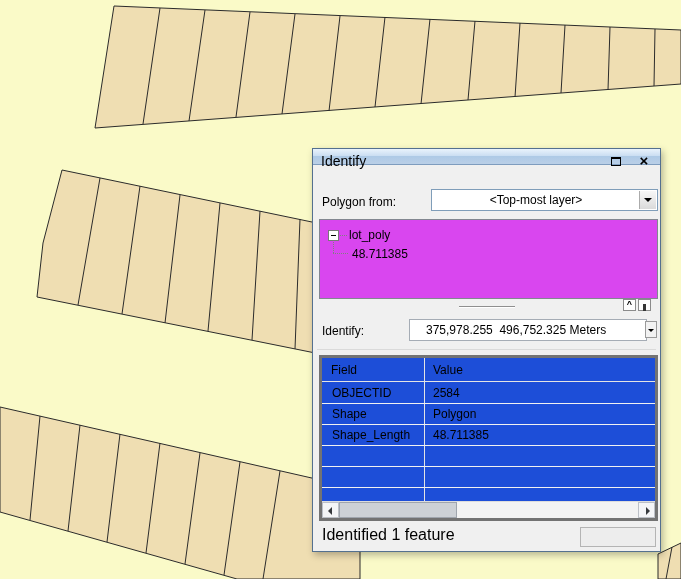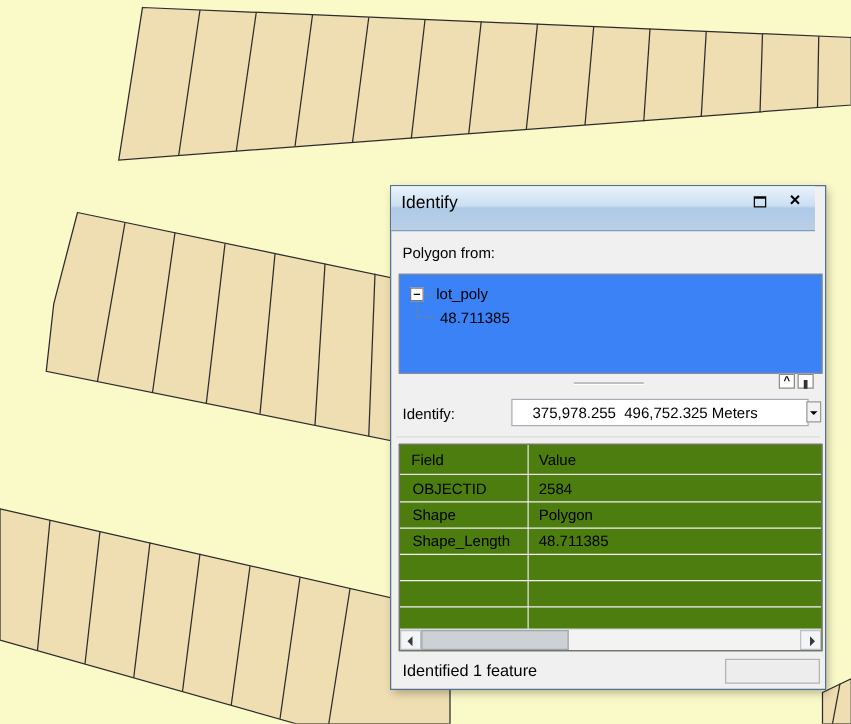--- a/index.html
+++ b/index.html
@@ -3,38 +3,38 @@
 <meta charset="utf-8">
 <style>
   *{box-sizing:border-box;margin:0;padding:0}
   html,body{width:681px;height:579px}
   body{font-family:"Liberation Sans",sans-serif;position:relative;overflow:hidden;background:#FAFAC8;color:#000}
   #map{position:absolute;left:0;top:0}
 
   
   #win{position:absolute;left:312px;top:148px;width:349px;height:404px;background:#F0F0F0;
        border:1px solid #54708F;box-shadow:2px 3px 7px rgba(0,0,0,.28);font-size:12px}
-  .titlebar{position:absolute;left:0;top:0;right:8px;height:36px;
+  .titlebar{position:absolute;left:0;top:0;right:0;height:16px;
        background:linear-gradient(180deg,#E9F3FC 0%,#CBDEF2 45%,#AECAE6 50%,#BACFE7 100%);
        border-bottom:1px solid #7E9CBE}
   .title{position:absolute;left:8px;top:0;line-height:25px;font-size:14px}
   .tb-btn{position:absolute;top:5px;width:16px;height:16px;text-align:center;cursor:pointer}
   .tb-btn.max{right:36px}
   .tb-btn.close{right:8px;font-size:15px;font-weight:bold;line-height:14px}
   .max-glyph{display:inline-block;width:10px;height:9px;border:1px solid #000;border-top-width:2px;margin-top:3px}
 
   .lbl-identify-from{position:absolute;left:9px;top:46px}
   .combo{position:absolute;left:118px;top:40px;width:227px;height:22px;background:#fff;border:1px solid #7F9DB9}
   .combo-text{display:block;text-align:center;line-height:20px;padding-right:17px}
   .combo-btn{position:absolute;top:1px;right:1px;bottom:1px;width:17px;
        background:linear-gradient(#F7F7F7,#DADADA);border-left:1px solid #ABABAB}
   .arr-down{position:absolute;left:50%;top:50%;margin:-2px 0 0 -4px;
        border:4px solid transparent;border-top:4px solid #000;border-bottom:none}
 
-  .tree{position:absolute;left:6px;top:70px;width:339px;height:80px;background:#3b82f6;border:1px solid #828790}
+  .tree{position:absolute;left:6px;top:70px;width:339px;height:80px;background:#d946ef;border:1px solid #828790}
   .expander{position:absolute;left:8px;top:10px;width:11px;height:11px;border:1px solid #787878;background:#fff}
   .expander::after{content:"";position:absolute;left:2px;top:4px;width:5px;height:1px;background:#000}
   .tree-hdot{position:absolute;left:20px;top:15px;width:7px;border-top:1px dotted #808080}
   .tree-root{position:absolute;left:29px;top:8px}
   .tree-vdot{position:absolute;left:13px;top:22px;height:11px;border-left:1px dotted #808080}
   .tree-hdot2{position:absolute;left:13px;top:33px;width:15px;border-top:1px dotted #808080}
   .tree-child{position:absolute;left:32px;top:27px}
 
   .splitter{position:absolute;left:0;top:152px;width:100%;height:12px;cursor:row-resize}
   .splitter-handle{position:absolute;left:50%;top:5px;width:56px;margin-left:-28px;
@@ -45,40 +45,40 @@
   .bar-icon{display:inline-block;width:3px;height:7px;background:#333;margin-top:2px}
 
   .lbl-location{position:absolute;left:9px;top:175px}
   .loc-input{position:absolute;left:96px;top:170px;width:238px;height:22px;background:#fff;
        border:1px solid #A5ACB5;line-height:20px;padding-left:16px;white-space:pre}
   .loc-btn{position:absolute;right:3px;top:172px;width:12px;height:17px;background:#F2F2F2;border:1px solid #9A9A9A;cursor:pointer}
   .loc-btn .arr-down{margin:-1px 0 0 -3px;border-width:3px}
 
   .sep{position:absolute;left:4px;right:4px;top:200px;border-top:1px solid #DADADA}
 
-  .table{position:absolute;left:6px;top:206px;width:339px;height:166px;background:#4d7c0f;
-       border:1px solid #737373;overflow:hidden}
+  .table{position:absolute;left:6px;top:206px;width:339px;height:166px;background:#1d4ed8;
+       border:3px solid #737373;overflow:hidden}
   .vgrid{position:absolute;left:102px;top:0;bottom:17px;width:1px;background:#E4E4E4}
   .thead{position:absolute;left:0;right:0;top:0;height:24px;border-bottom:1px solid #E4E4E4}
   .th-field{position:absolute;left:9px;top:5px}
   .th-value{position:absolute;left:111px;top:5px}
   .rows{position:absolute;left:0;right:0;top:25px;bottom:17px;overflow:hidden}
   .row{height:21px;border-bottom:1px solid #F1F1F1;position:relative}
   .cell-f{position:absolute;left:10px;top:3px}
   .cell-v{position:absolute;left:111px;top:3px}
 
   .hscroll{position:absolute;left:0;right:0;bottom:0;height:17px;background:#F3F3F3;border-top:1px solid #DDD}
   .sb-btn{position:absolute;top:0;width:17px;height:16px;background:#F4F5F7;border:1px solid #BCC0C7;cursor:pointer}
   .sb-left{left:0}.sb-right{right:0}
   .tri-l{position:absolute;left:5px;top:4px;border:4px solid transparent;border-right:4px solid #36393D;border-left:none}
   .tri-r{position:absolute;left:7px;top:4px;border:4px solid transparent;border-left:4px solid #36393D;border-right:none}
   .sb-thumb{position:absolute;left:17px;top:0;width:118px;height:16px;background:#CDD1D6;border:1px solid #9FA5AD;cursor:pointer}
 
   .status{position:absolute;left:0;right:0;bottom:0;height:28px}
-  .status-text{position:absolute;left:9px;bottom:7px;font-size:13px}
+  .status-text{position:absolute;left:9px;bottom:7px;font-size:16px}
   .status-panel{position:absolute;right:4px;bottom:4px;width:76px;height:20px;border:1px solid #B4B4B4;background:#EDEDED}
 </style>
 </head>
 <body>
 
 <svg id="map" width="681" height="579" viewBox="0 0 681 579">
   <rect width="681" height="579" fill="#FAFAC8"></rect>
   <g fill="#EFDEB2" stroke="#2B2B2B" stroke-width="1">
     <polygon points="114,6 681,30 681,84 95,128"></polygon>
     <polygon points="62,170 360,232 360,362 37,297 43,243"></polygon>
@@ -124,20 +124,26 @@
     <span class="tb-btn max">
       <span class="max-glyph"></span>
     </span>
     <span class="tb-btn close">
       <span>×</span>
     </span>
   </div>
 
   <span class="lbl-identify-from">Polygon from:</span>
 
+  <div class="combo">
+    <span class="combo-text">&lt;Top-most layer&gt;</span>
+    <span class="combo-btn">
+      <span class="arr-down"></span>
+    </span>
+  </div>
 
   <div class="tree">
     <span class="expander"></span>
     <span class="tree-hdot"></span>
     <span class="tree-root">lot_poly</span>
     <span class="tree-vdot"></span>
     <span class="tree-hdot2"></span>
     <span class="tree-child">48.711385</span>
   </div>
 

